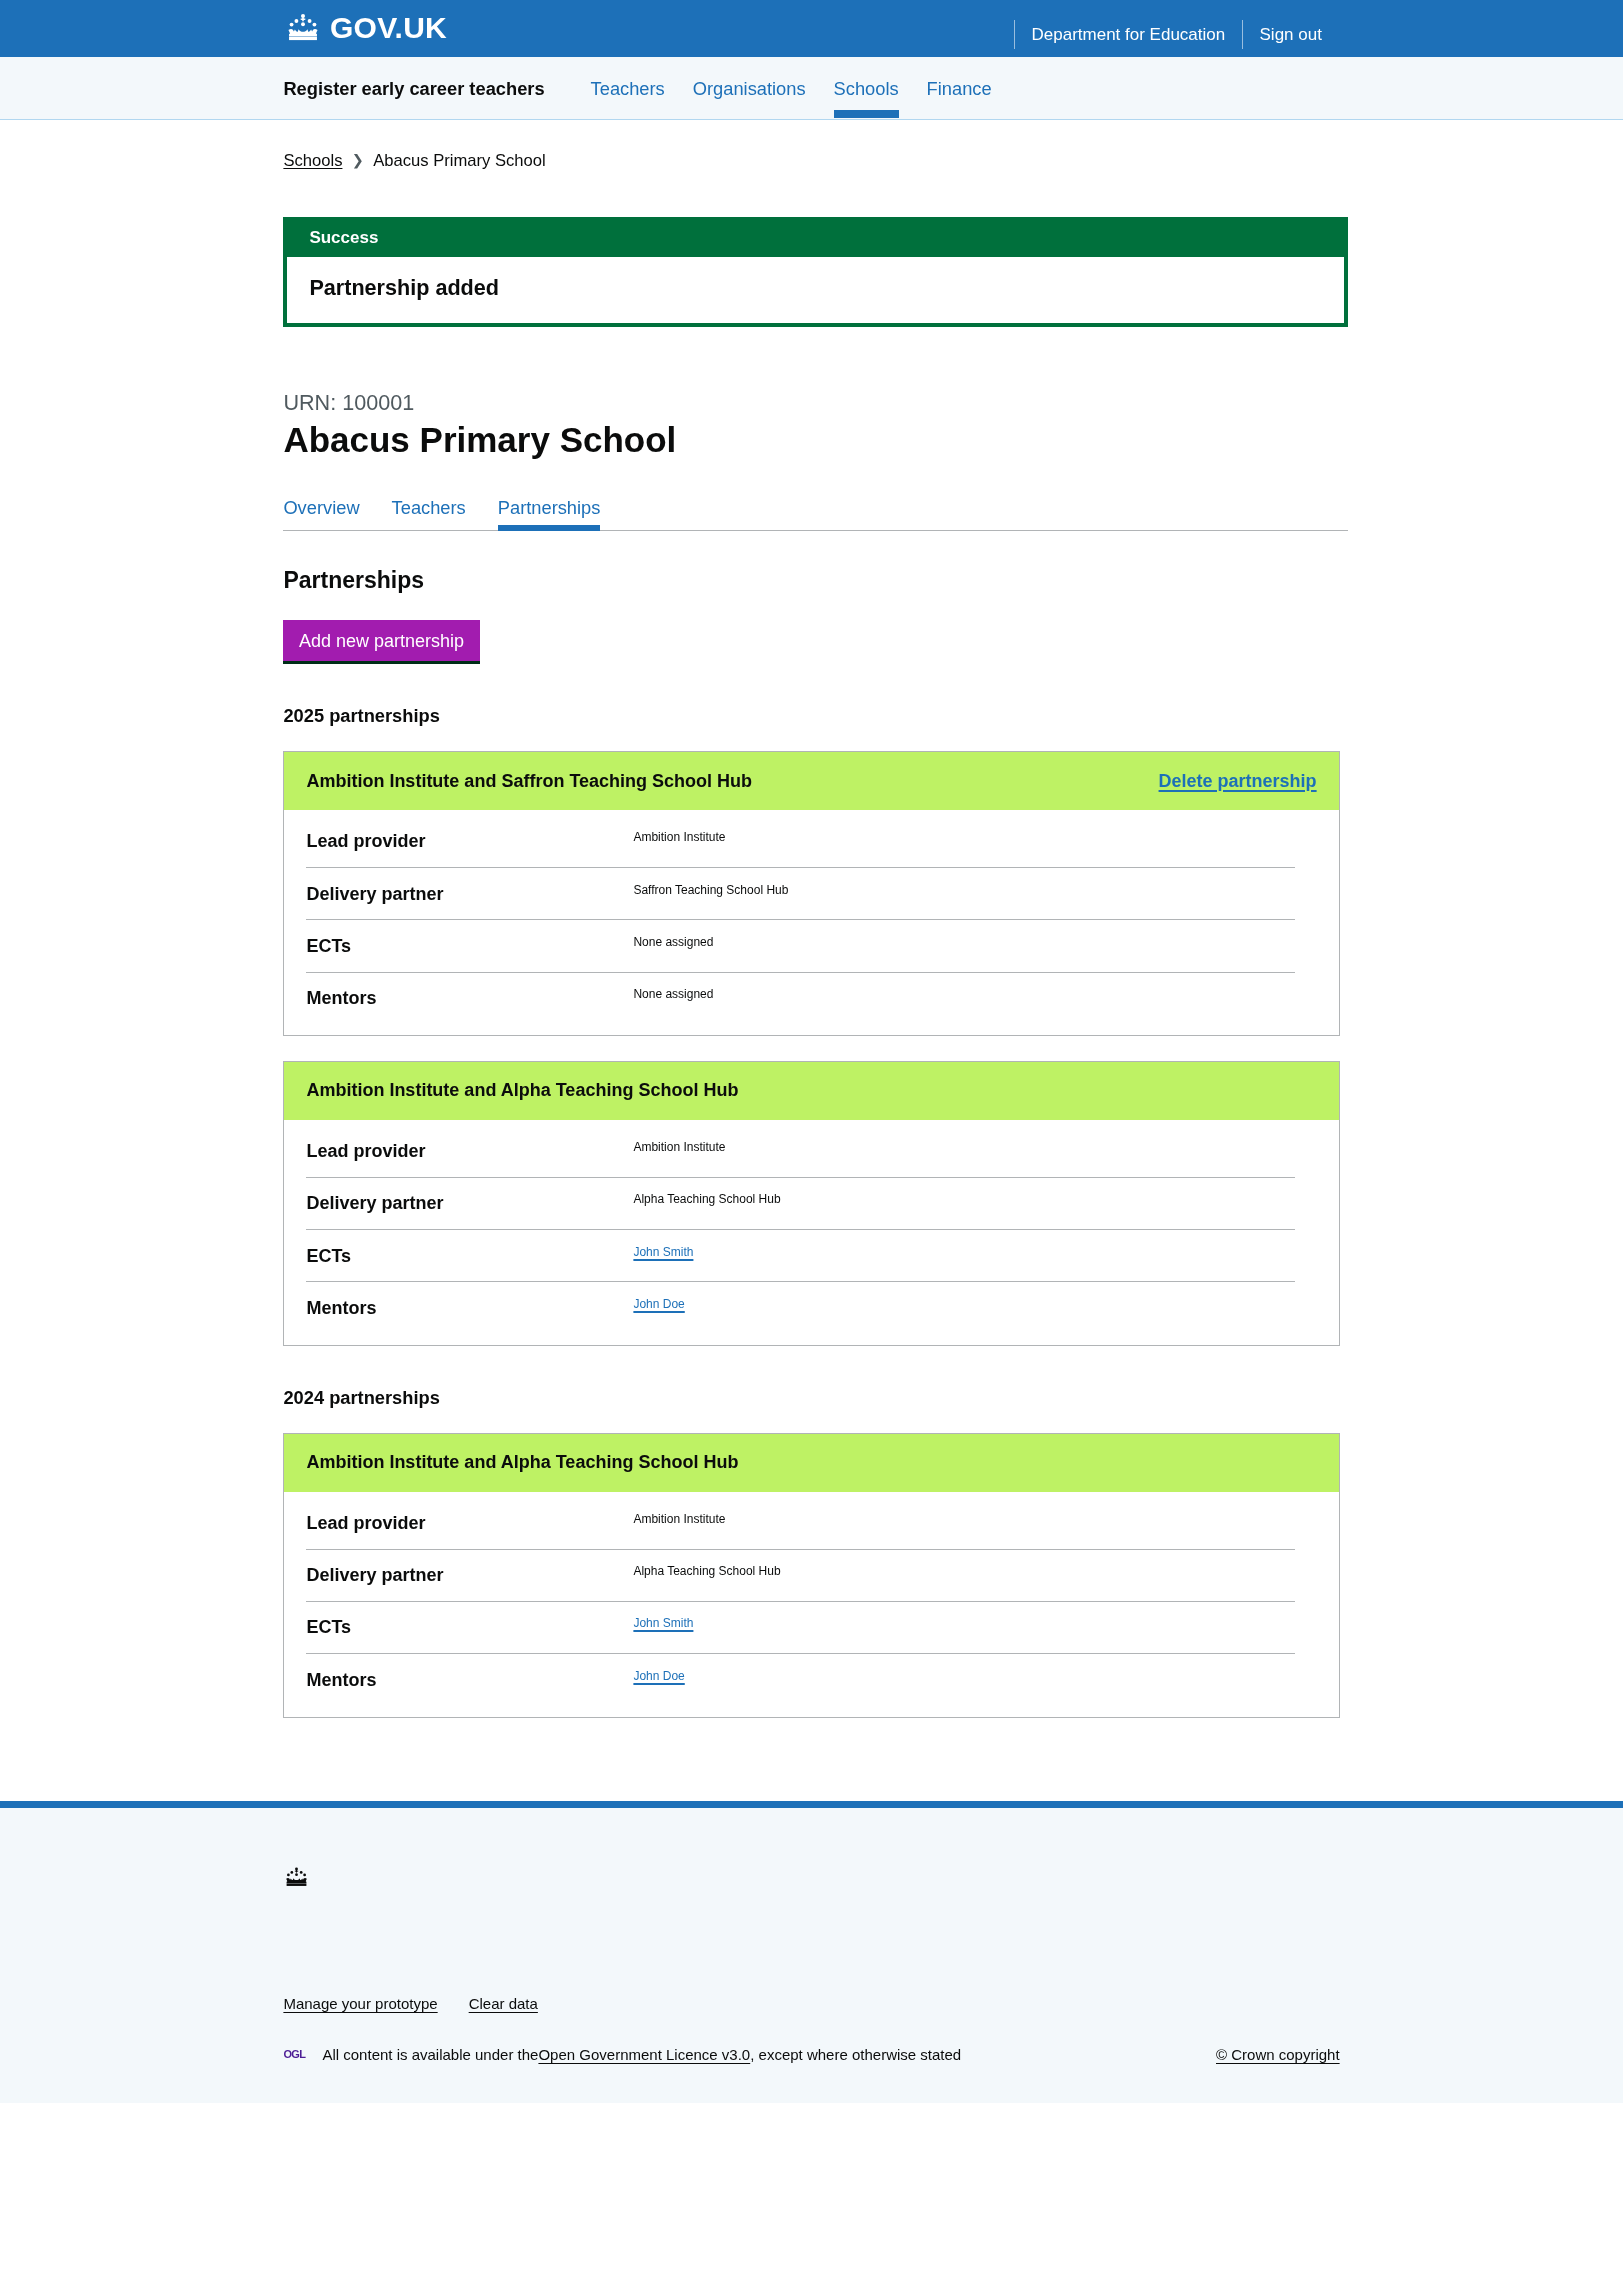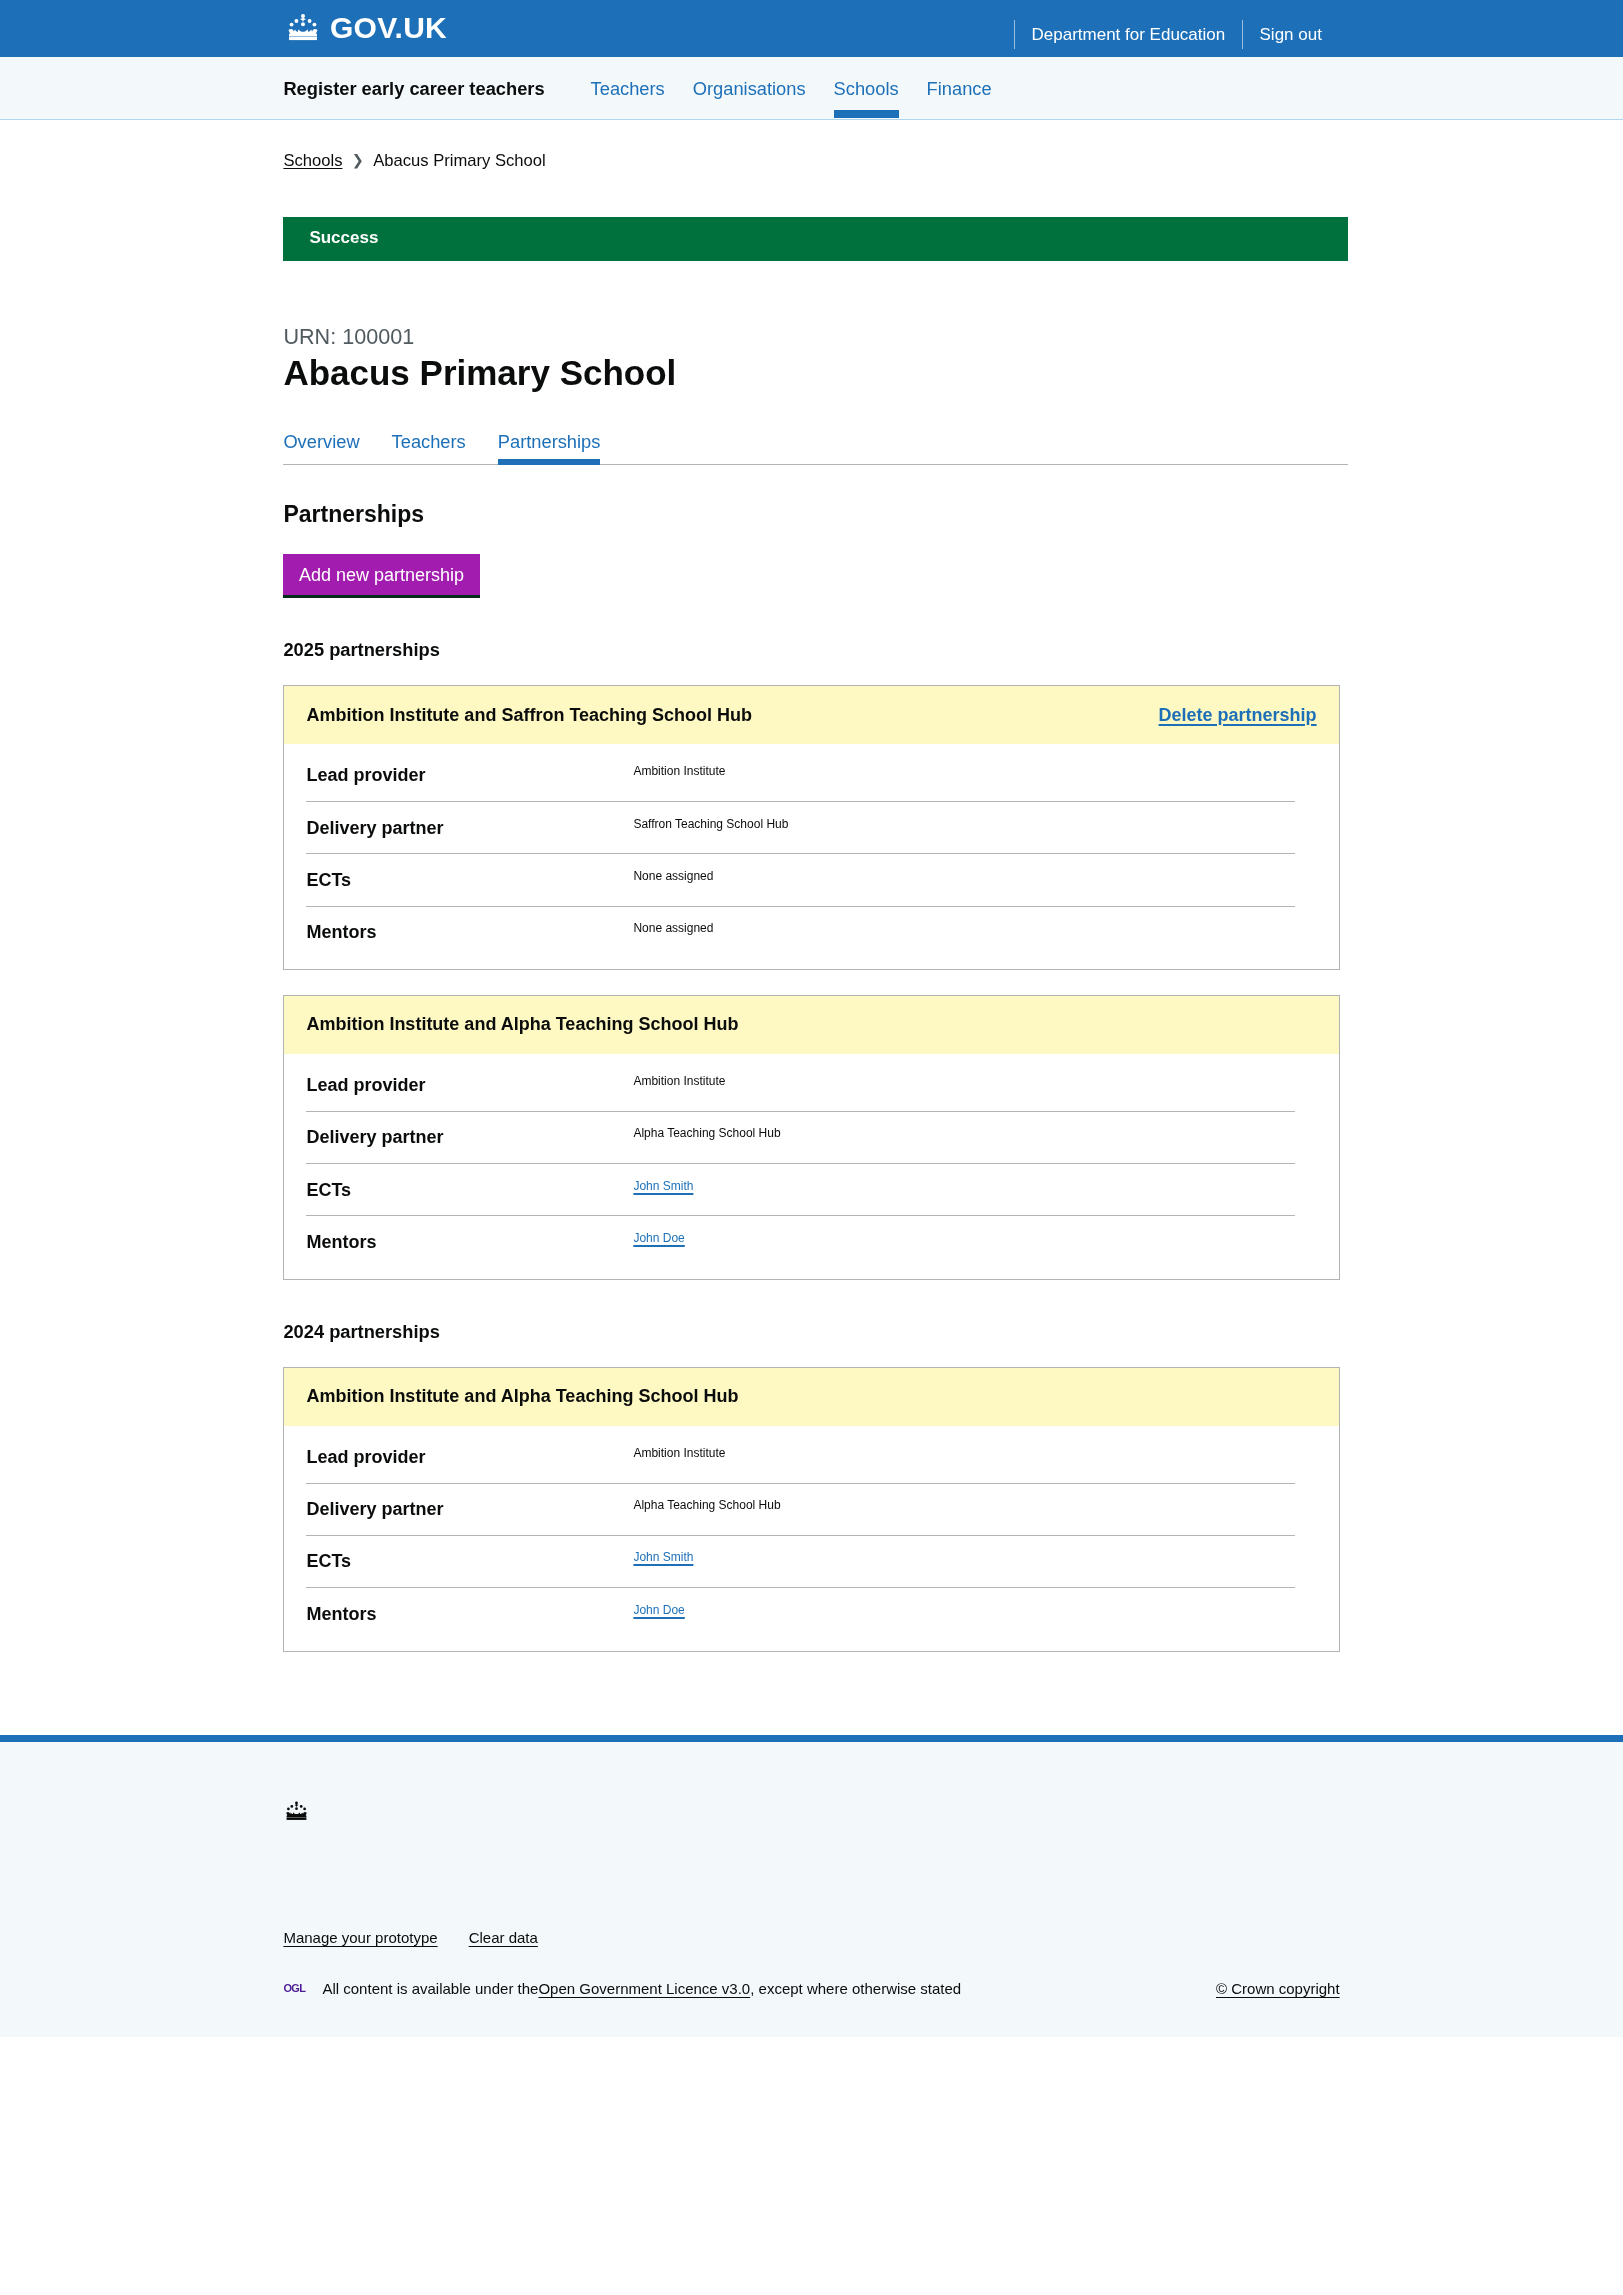--- a/index.html
+++ b/index.html
@@ -245,21 +245,21 @@
     color: #0b0c0c;
   }
 
   
   .card {
     border: 1.7px solid #b1b4b6;
     background: #ffffff;
     margin-top: 25px;
   }
   .card-header {
-    background: #fef9c3;
+    background: #bef264;
     padding: 18.3px 22px 18px 22px;
     display: flex;
     align-items: baseline;
     justify-content: space-between;
   }
   .card-title {
     font-size: 18px;
     font-weight: 700;
     color: #0b0c0c;
     line-height: 1.2;
@@ -424,20 +424,23 @@
     <div class="breadcrumbs">
       <a href="#">Schools</a>
       <span class="bc-chevron">❯</span>
       <span class="bc-current">Abacus Primary School</span>
     </div>
 
     <div class="notif">
       <div class="notif-header">
         <div class="notif-title">Success</div>
       </div>
+      <div class="notif-body">
+        <p class="notif-heading">Partnership added</p>
+      </div>
     </div>
 
     <div class="caption">URN: 100001</div>
     <h1 class="page-title">Abacus Primary School</h1>
 
     <div class="subnav">
       <div class="subnav-item">
         <a href="#">Overview</a>
       </div>
       <div class="subnav-item">

